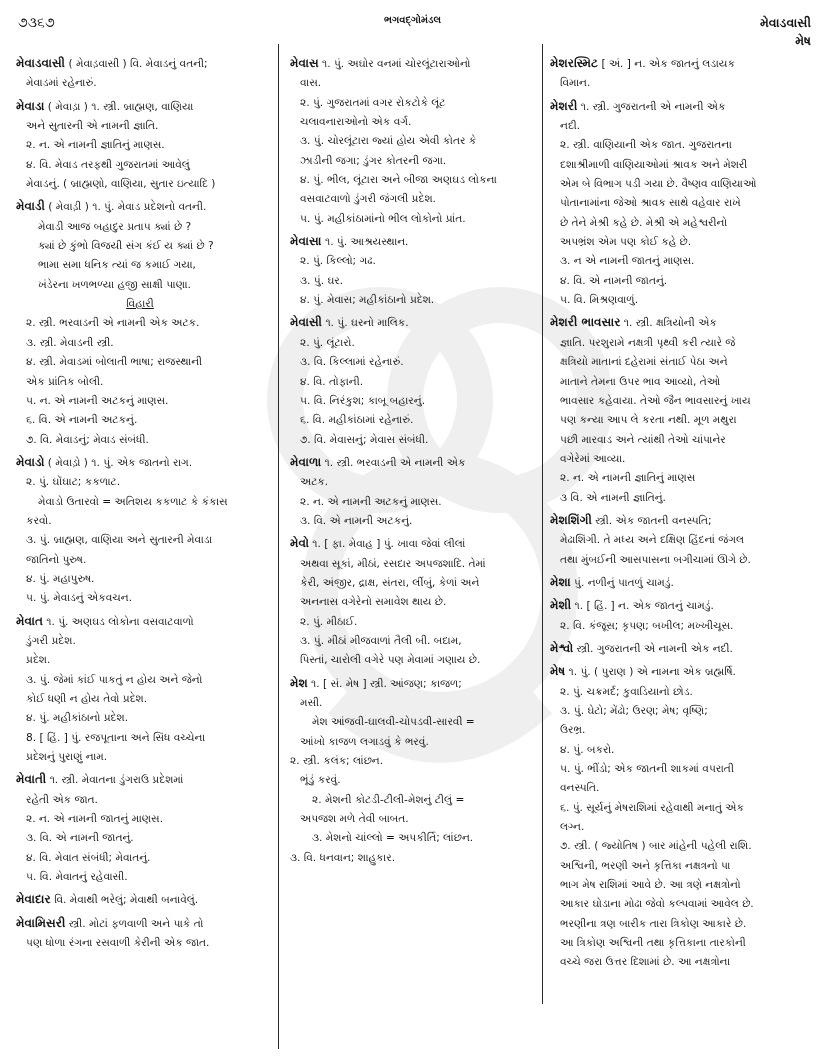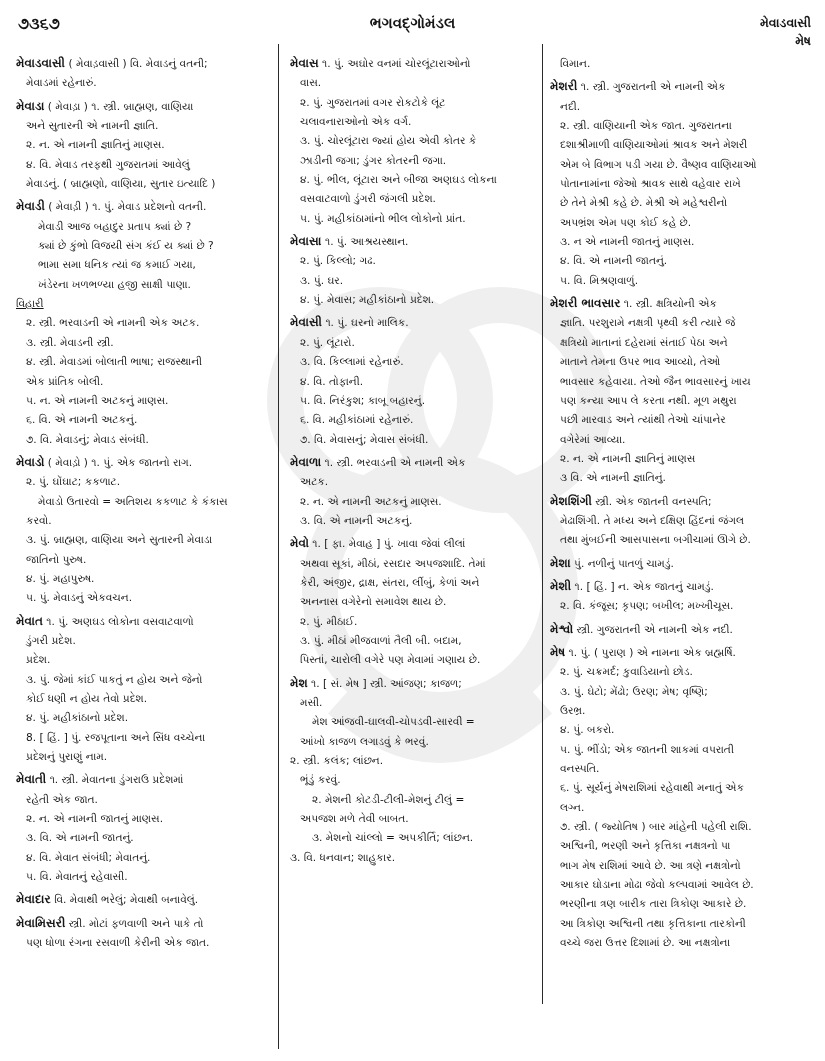--- a/index.html
+++ b/index.html
@@ -1,35 +1,35 @@
 <!DOCTYPE html>
 <html><head>
 <meta charset="utf-8">
 <style>
   html, body { margin: 0; padding: 0; background: #ffffff; }
   body { width: 825px; height: 1061px; position: relative; overflow: hidden;
          font-family: "DejaVu Sans", sans-serif; color: #151515; }
   .header { position: absolute; top: 8px; left: 0; width: 825px; height: 40px; }
-  .hdr-page { position: absolute; left: 18px; top: 6px; font-size: 16px; font-weight: bold; }
-  .hdr-title { position: absolute; left: 0; width: 825px; top: 6px; text-align: center; font-size: 15px; font-weight: bold; }
+  .hdr-page { position: absolute; left: 18px; top: 6px; font-size: 14px; font-weight: normal; }
+  .hdr-title { position: absolute; left: 0; width: 825px; top: 6px; text-align: center; font-size: 10px; font-weight: bold; }
   .hdr-guide { position: absolute; right: 14px; top: 6px; font-size: 12.5px; font-weight: bold; text-align: right; line-height: 18px; }
   .watermark { position: absolute; left: 250px; top: 230px; width: 360px; height: 600px; pointer-events: none; }
   .col { position: absolute; top: 42px; font-size: 10.6px; line-height: 19.35px; margin-top: 12px; }
   .col1 { left: 16px; width: 254px; }
   .col2 { left: 290px; width: 247px; }
   .col3 { left: 550px; width: 262px; }
   .rule { position: absolute; width: 1px; background: #2a2a2a; }
   .rule1 { left: 278px; top: 44px; height: 1005px; }
   .rule2 { left: 542px; top: 44px; height: 960px; }
   .entry { margin: 0 0 4px 0; }
   .line { white-space: nowrap; overflow: hidden; }
   .ind { padding-left: 10px; }
   .ind2 { padding-left: 22px; }
   .hw { font-weight: bold; font-size: 12px; }
-  .sig { text-align: left; padding-right: 6px; text-decoration: underline; }
+  .sig { text-align: center; padding-right: 6px; text-decoration: underline; }
 </style>
 </head>
 <body>
 
 <div class="header">
   <span class="hdr-page">૭૩૬૭</span>
   <span class="hdr-title">ભગવદ્ગોમંડલ</span>
   <div class="hdr-guide">
     <div>મેવાડવાસી</div>
     <div>મેષ</div>
@@ -161,20 +161,21 @@
       <div class="line "><span>૨. સ્ત્રી. કલંક; લાંછન.</span></div>
       <div class="line ind"><span>ભૂંડું કરવું.</span></div>
       <div class="line ind2"><span>૨. મેશની કોટડી-ટીલી-મેશનું ટીલું =</span></div>
       <div class="line ind"><span>અપજશ મળે તેવી બાબત.</span></div>
       <div class="line ind2"><span>૩. મેશનો ચાંલ્લો = અપકીર્તિ; લાંછન.</span></div>
       <div class="line "><span>૩. વિ. ધનવાન; શાહુકાર.</span></div>
     </div>
   </div>
 <div class="col col3">
     <div class="entry">
+      <div class="line "><span class="hw">મેશરસ્મિટ</span> <span>[ અં. ] ન. એક જાતનું લડાયક</span></div>
       <div class="line ind"><span>વિમાન.</span></div>
     </div>
     <div class="entry">
       <div class="line "><span class="hw">મેશરી</span> <span>૧. સ્ત્રી. ગુજરાતની એ નામની એક</span></div>
       <div class="line ind"><span>નદી.</span></div>
       <div class="line ind"><span>૨. સ્ત્રી. વાણિયાની એક જાત. ગુજરાતના</span></div>
       <div class="line ind"><span>દશાશ્રીમાળી વાણિયાઓમાં શ્રાવક અને મેશરી</span></div>
       <div class="line ind"><span>એમ બે વિભાગ પડી ગયા છે. વૈષ્ણવ વાણિયાઓ</span></div>
       <div class="line ind"><span>પોતાનામાંના જેઓ શ્રાવક સાથે વહેવાર રાખે</span></div>
       <div class="line ind"><span>છે તેને મેશ્રી કહે છે. મેશ્રી એ મહેશ્વરીનો</span></div>

